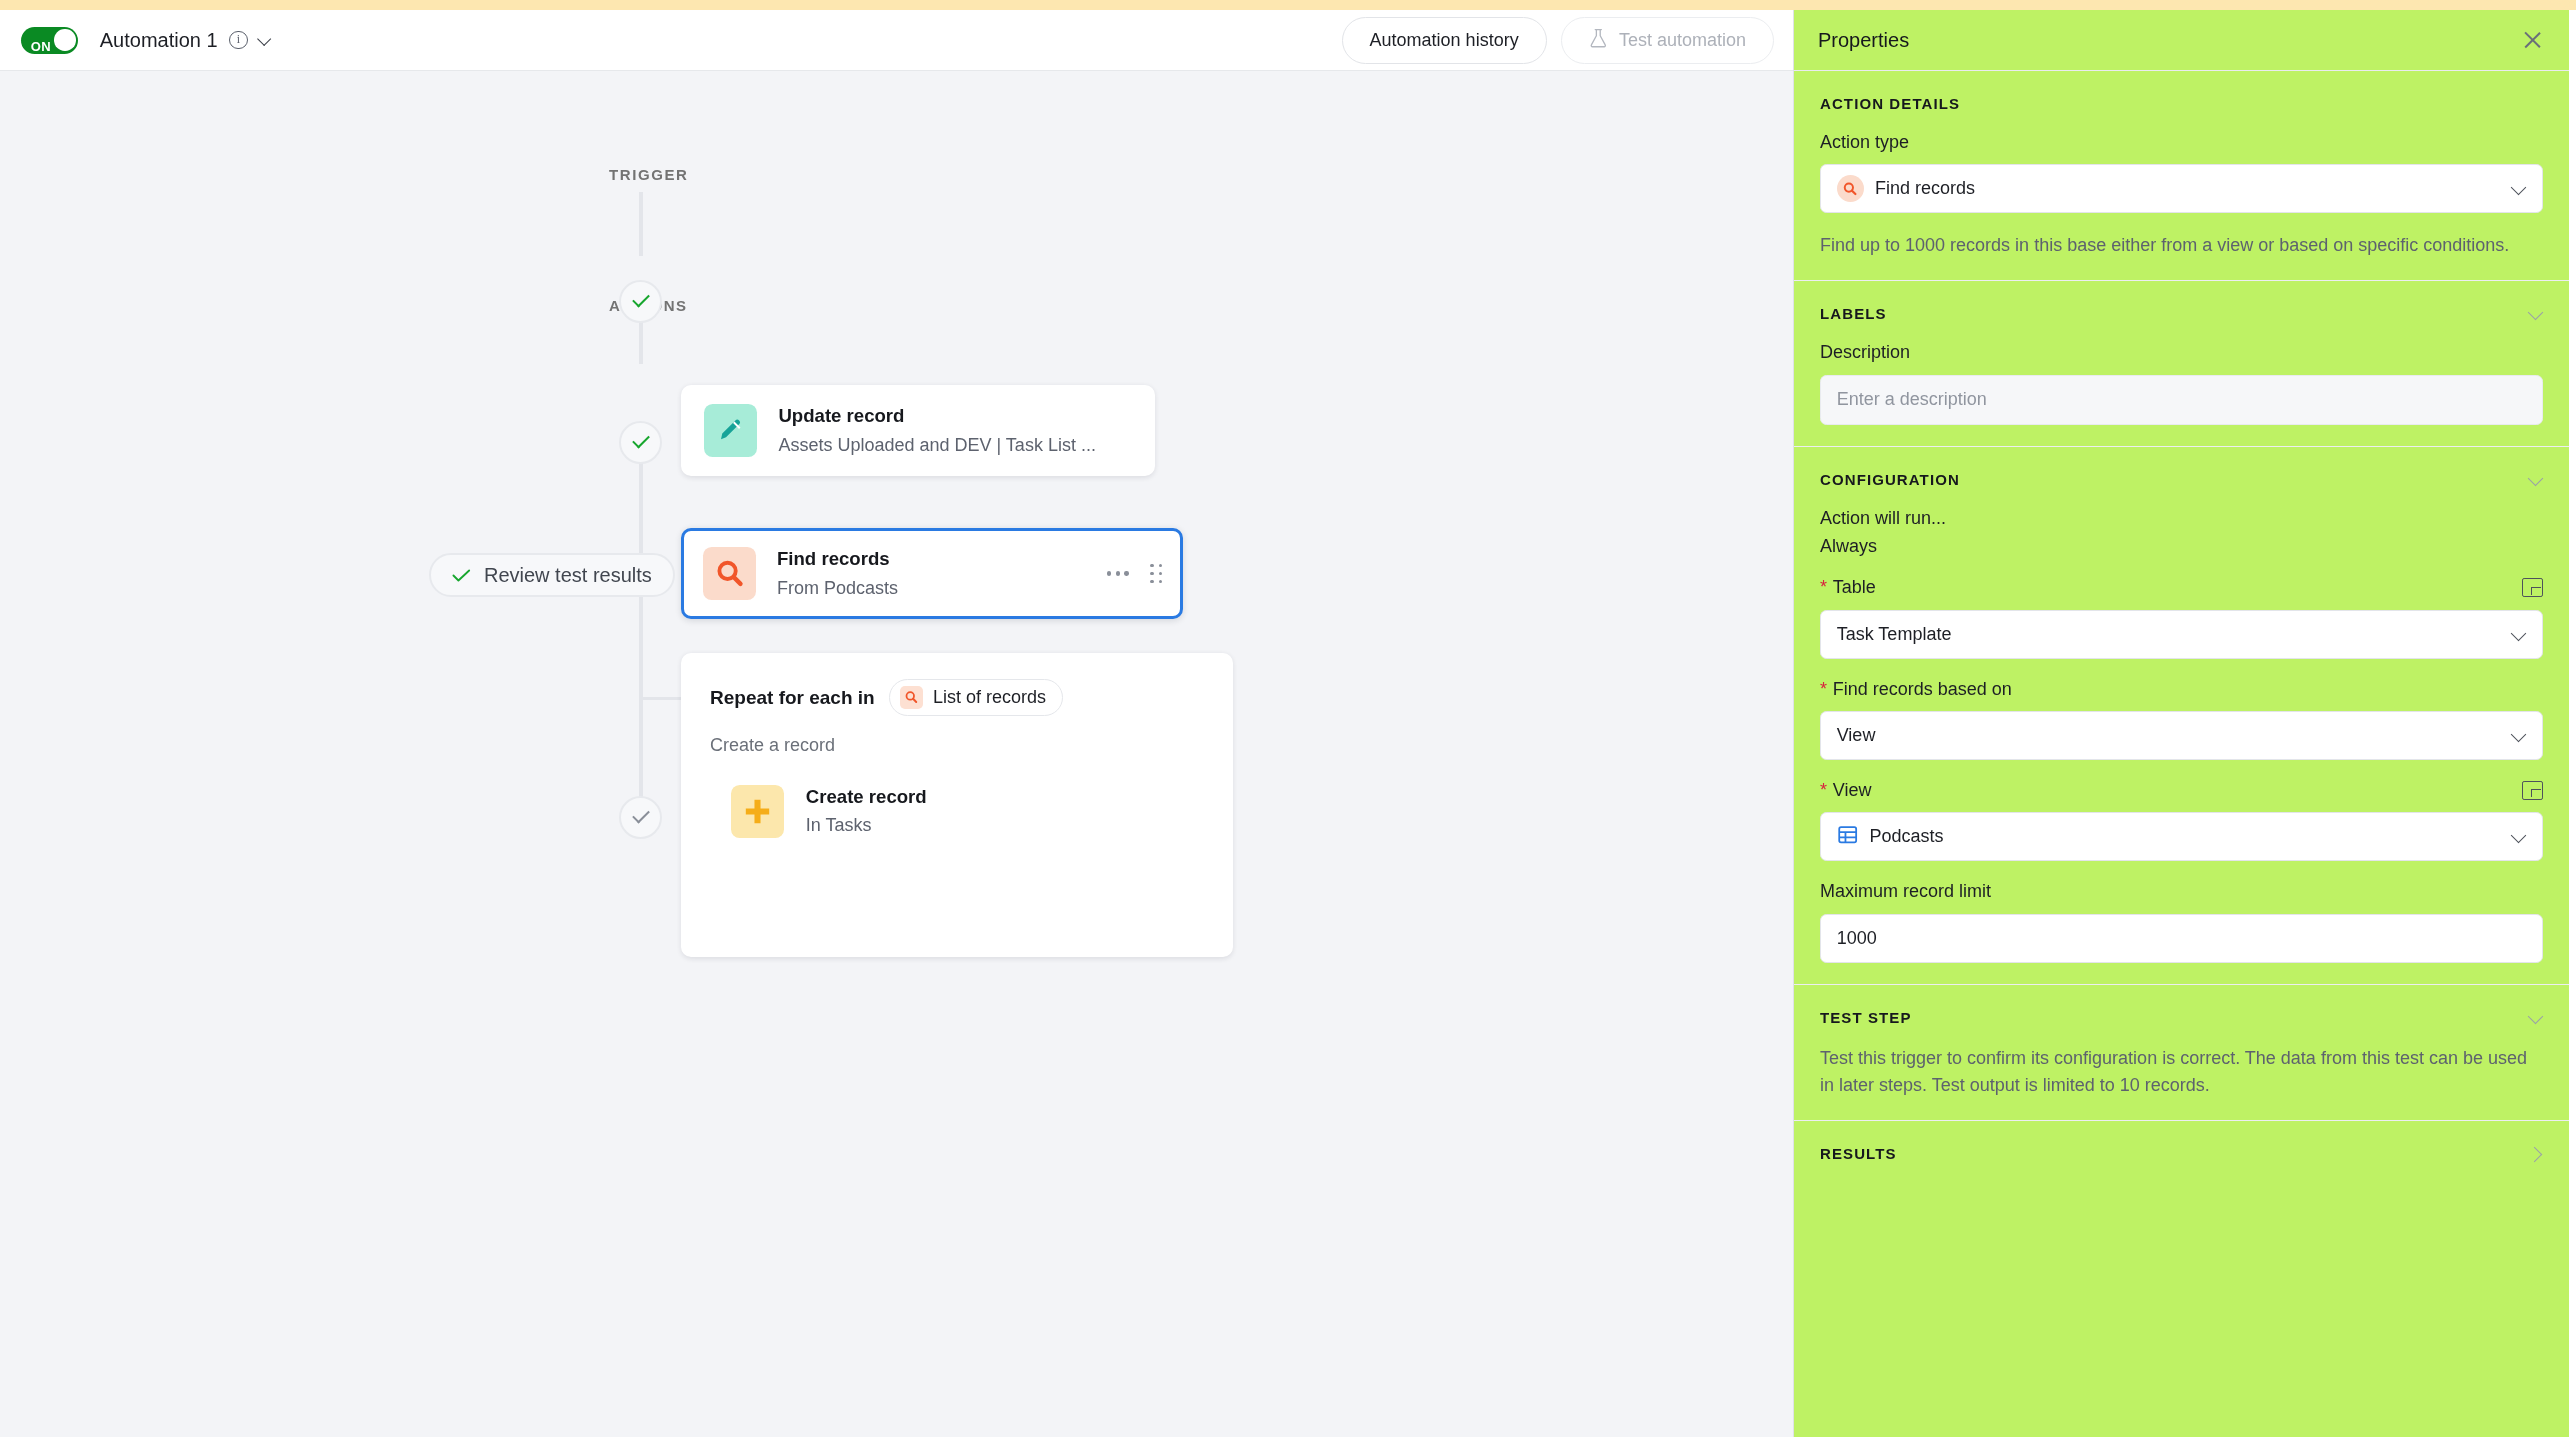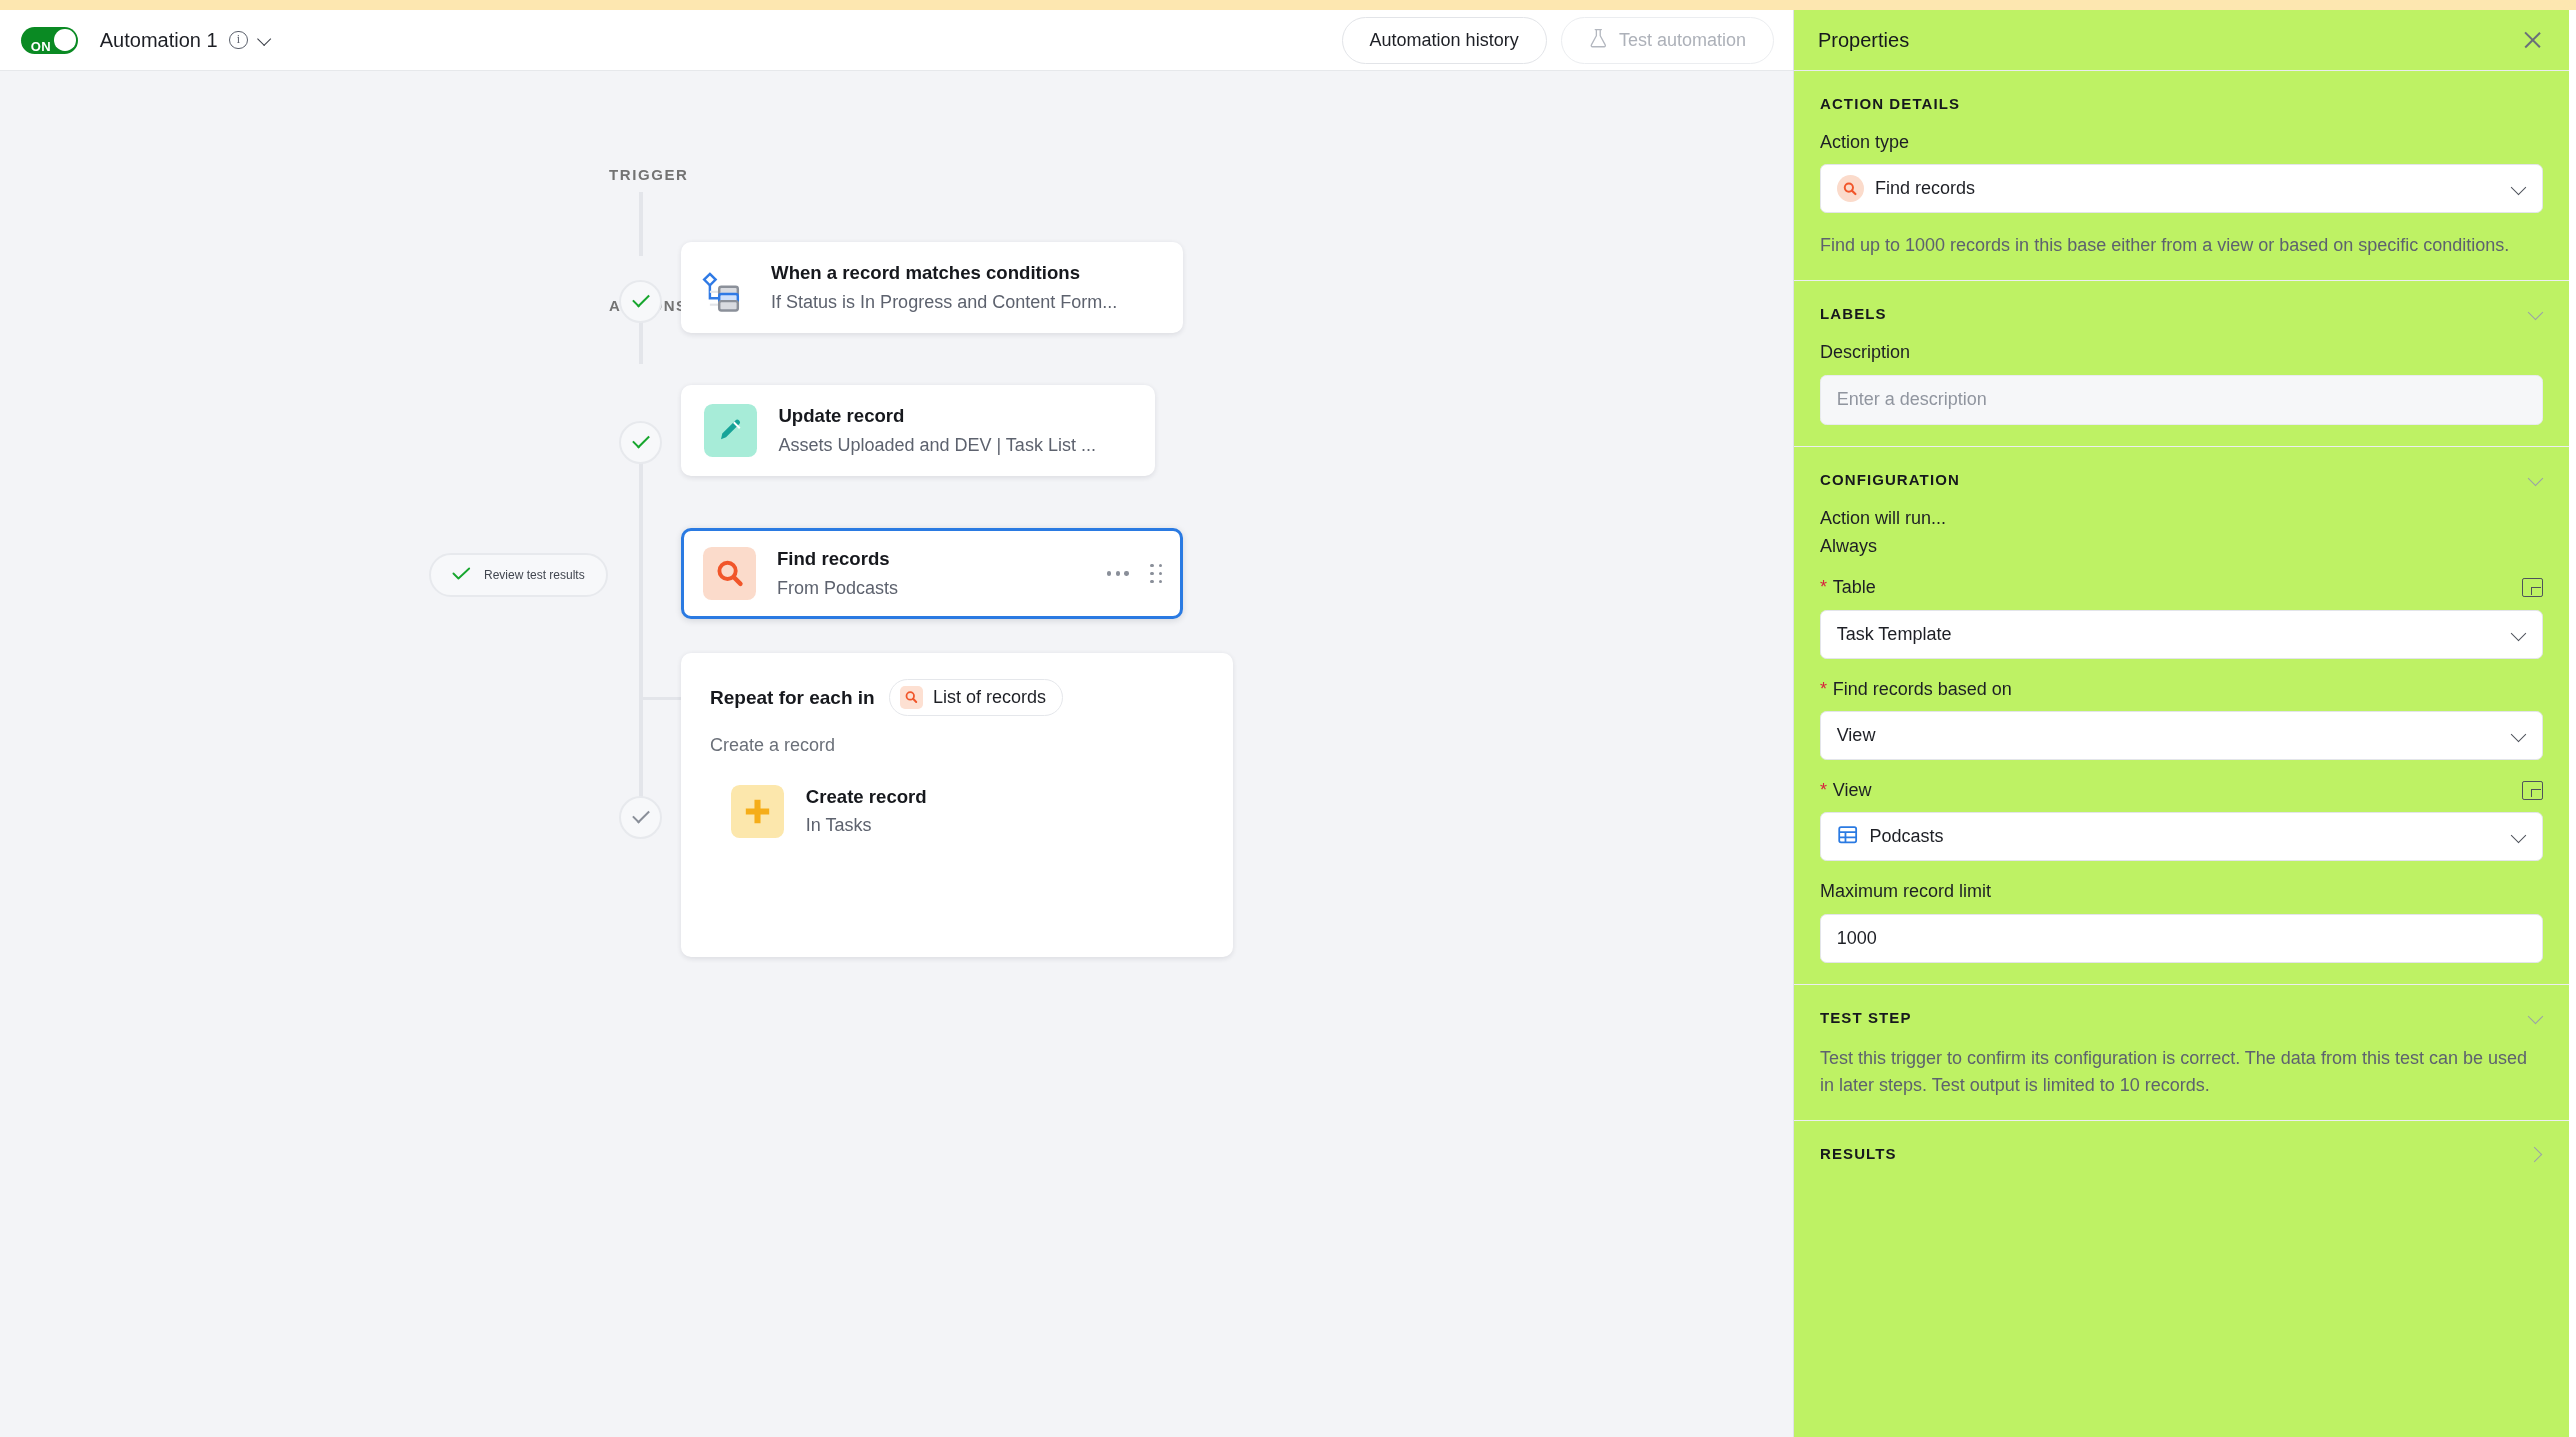--- a/index.html
+++ b/index.html
@@ -130,21 +130,21 @@
   .grip {
     width: 11.4px; display: grid; grid-template-columns: 4.3px 4.3px;
     grid-gap: 4.3px 4.3px; cursor: grab;
   }
   .grip i { width: 3.6px; height: 3.6px; border-radius: 50%; background: #8a8f99; display:block; }
 
   .review-pill {
     position: absolute; height: 44px; padding: 0 21.4px; border-radius: 22px;
     background: #f7f8fa; border: 2.1px solid #e7e9ed;
     display: flex; align-items: center; gap: 13px;
-    font-size: 12px; color: #41464f; cursor: pointer; white-space: nowrap;
+    font-size: 20px; color: #41464f; cursor: pointer; white-space: nowrap;
   }
 
   .repeat-block {
     position: absolute; background: #ffffff; border-radius: 10px;
     box-shadow: 0 1.4px 5px rgba(25,30,50,.10);
     padding: 26px 29px;
   }
   .repeat-head { display: flex; align-items: center; gap: 14.3px; }
   .repeat-head-title { font-size: 19px; font-weight: 700; color: #16181d; }
   .token {
@@ -303,37 +303,20 @@
 
     <div class="review-pill" style="left:429px; top:482px;">
       <span>
         <svg width="18.6" height="13" viewBox="0 0 26 18">
             <path d="M2 9l7 7L24 2" stroke="#17a62e" stroke-width="2.6" fill="none" stroke-linecap="round" stroke-linejoin="round"></path>
           </svg>
       </span>
       <span>Review test results</span>
     </div>
 
-    <div class="step-card" style="left:681px; top:171px; width:502px; height:91px;">
-      <div class="card-icon" style="background:transparent; margin-left:15.7px;">
-        <svg width="53" height="53" viewBox="0 0 74 74" fill="none">
-          <path d="M18 18 L26 26 L18 34 L10 26 Z" stroke="#2f7ae5" stroke-width="3.4" fill="#ffffff"></path>
-          <path d="M18 34 V52 H30" stroke="#2f7ae5" stroke-width="3.4" fill="none"></path>
-          <path d="M18 43 H30" stroke="#e2e4e8" stroke-width="3" fill="none"></path>
-          <path d="M18 61 H30" stroke="#e2e4e8" stroke-width="3" fill="none"></path>
-          <rect x="31" y="36" width="26" height="13" rx="3" stroke="#8b9099" stroke-width="3.4" fill="#d9dbe0"></rect>
-          <rect x="31" y="46" width="26" height="13" rx="3" stroke="#2f7ae5" stroke-width="3.4" fill="#cfe1fb"></rect>
-          <rect x="31" y="56" width="26" height="13" rx="3" stroke="#8b9099" stroke-width="3.4" fill="#d9dbe0"></rect>
-        </svg>
-      </div>
-      <div class="card-text">
-        <div class="card-title">When a record matches conditions</div>
-        <div class="card-sub">If Status is In Progress and Content Form...</div>
-      </div>
-    </div>
 
     <div class="step-card" style="left:681px; top:314px; width:474px; height:91px;">
       <div class="card-icon" style="background:#a7ecd8;">
         <svg width="30" height="30" viewBox="0 0 24 24" fill="none">
           <path d="M4 18.5 L5 14 L15.5 3.5 a2.1 2.1 0 0 1 3 3 L8 17 Z" fill="#17a398"></path>
           <path d="M14.2 5 l4.8 4.8" stroke="#ffffff" stroke-width="1.5"></path>
         </svg>
       </div>
       <div class="card-text">
         <div class="card-title">Update record</div>

